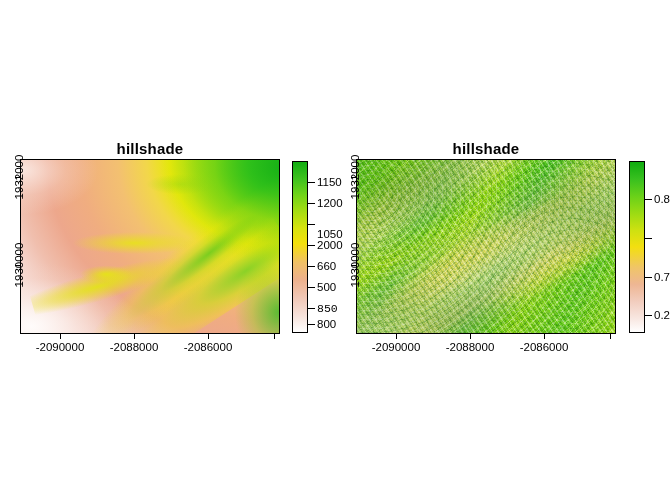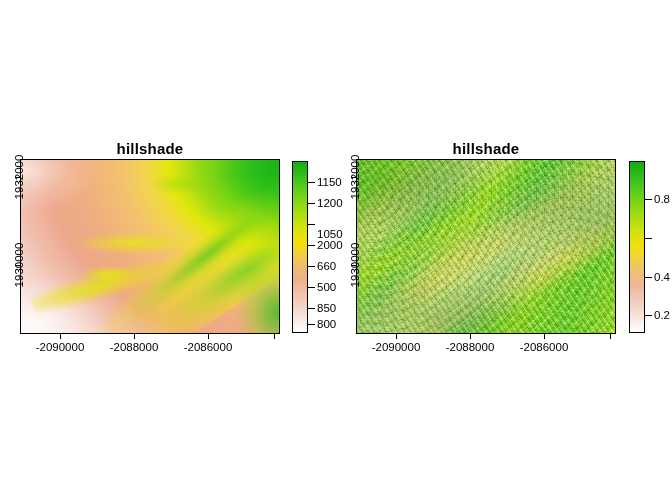--- a/index.html
+++ b/index.html
@@ -286,21 +286,21 @@
   <div class="legend-tick" style="left:308px; top:287px;"></div>
   <div class="legend-tick" style="left:308px; top:308px;"></div>
   <div class="legend-tick" style="left:308px; top:324px;"></div>
 
   <div class="legend-label" style="left:317px; top:182px;">1150</div>
   <div class="legend-label" style="left:317px; top:203px;">1200</div>
   <div class="legend-label" style="left:317px; top:224px;margin-top:10px;">1050</div>
   <div class="legend-label" style="left:317px; top:245px;">2000</div>
   <div class="legend-label" style="left:317px; top:266px;">660</div>
   <div class="legend-label" style="left:317px; top:287px;">500</div>
-  <div class="legend-label" style="left:317px; top:308px;">850</div>
+  <div class="legend-label" style="left:317px; top:308px;font-family:Liberation Mono, monospace;">850</div>
   <div class="legend-label" style="left:317px; top:324px;">800</div>
 </div>
 
 <div class="panel">
 
   <div class="plot-title" style="left:356px; top:140px; width:260px;">hillshade</div>
 
   <div class="raster-frame" style="left:356px; top:159px; width:260px; height:175px;">
     <div class="raster-surface">
       <div class="hs-base"></div>
@@ -332,15 +332,15 @@
     <div class="legend-fill legend-hs-fill"></div>
   </div>
 
   <div class="legend-tick" style="left:645px; top:199px;"></div>
   <div class="legend-tick" style="left:645px; top:238px;"></div>
   <div class="legend-tick" style="left:645px; top:277px;"></div>
   <div class="legend-tick" style="left:645px; top:315px;"></div>
 
   <div class="legend-label" style="left:654px; top:199px;">0.8</div>
   <div class="legend-label" style="left:684px; top:238px;margin-left:48px;">0.6</div>
-  <div class="legend-label" style="left:654px; top:277px;">0.4</div>
+  <div class="legend-label" style="left:654px; top:277px;">0.7</div>
   <div class="legend-label" style="left:654px; top:315px;">0.2</div>
 </div>
 
 </body></html>

